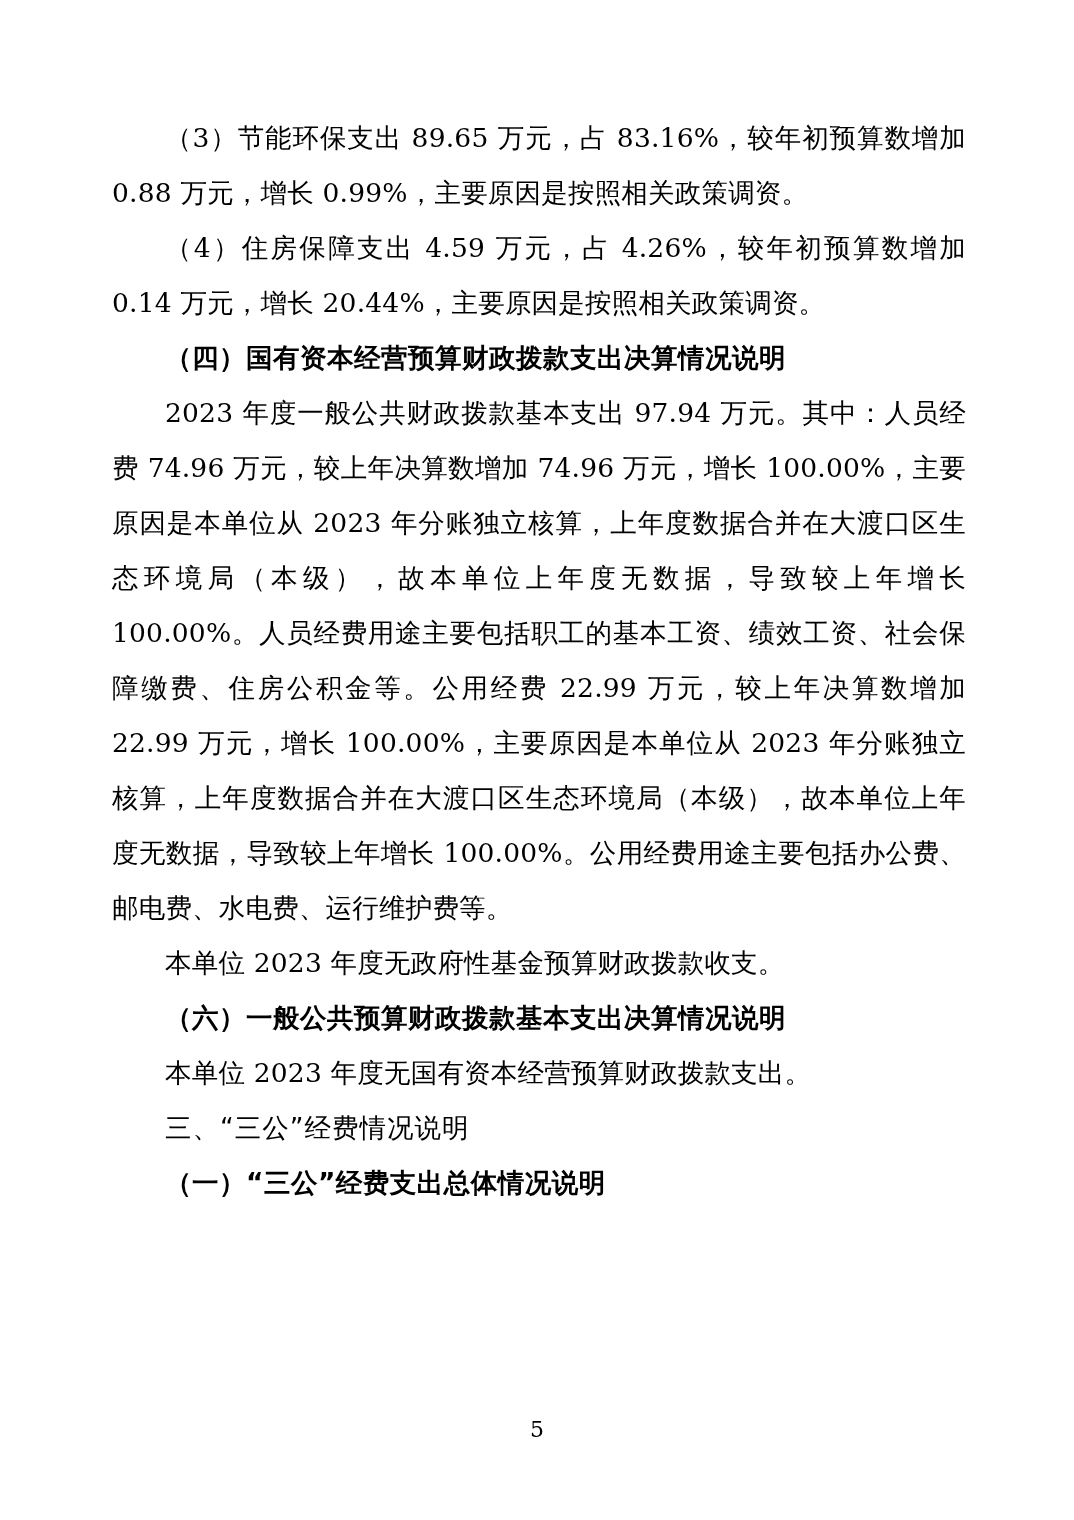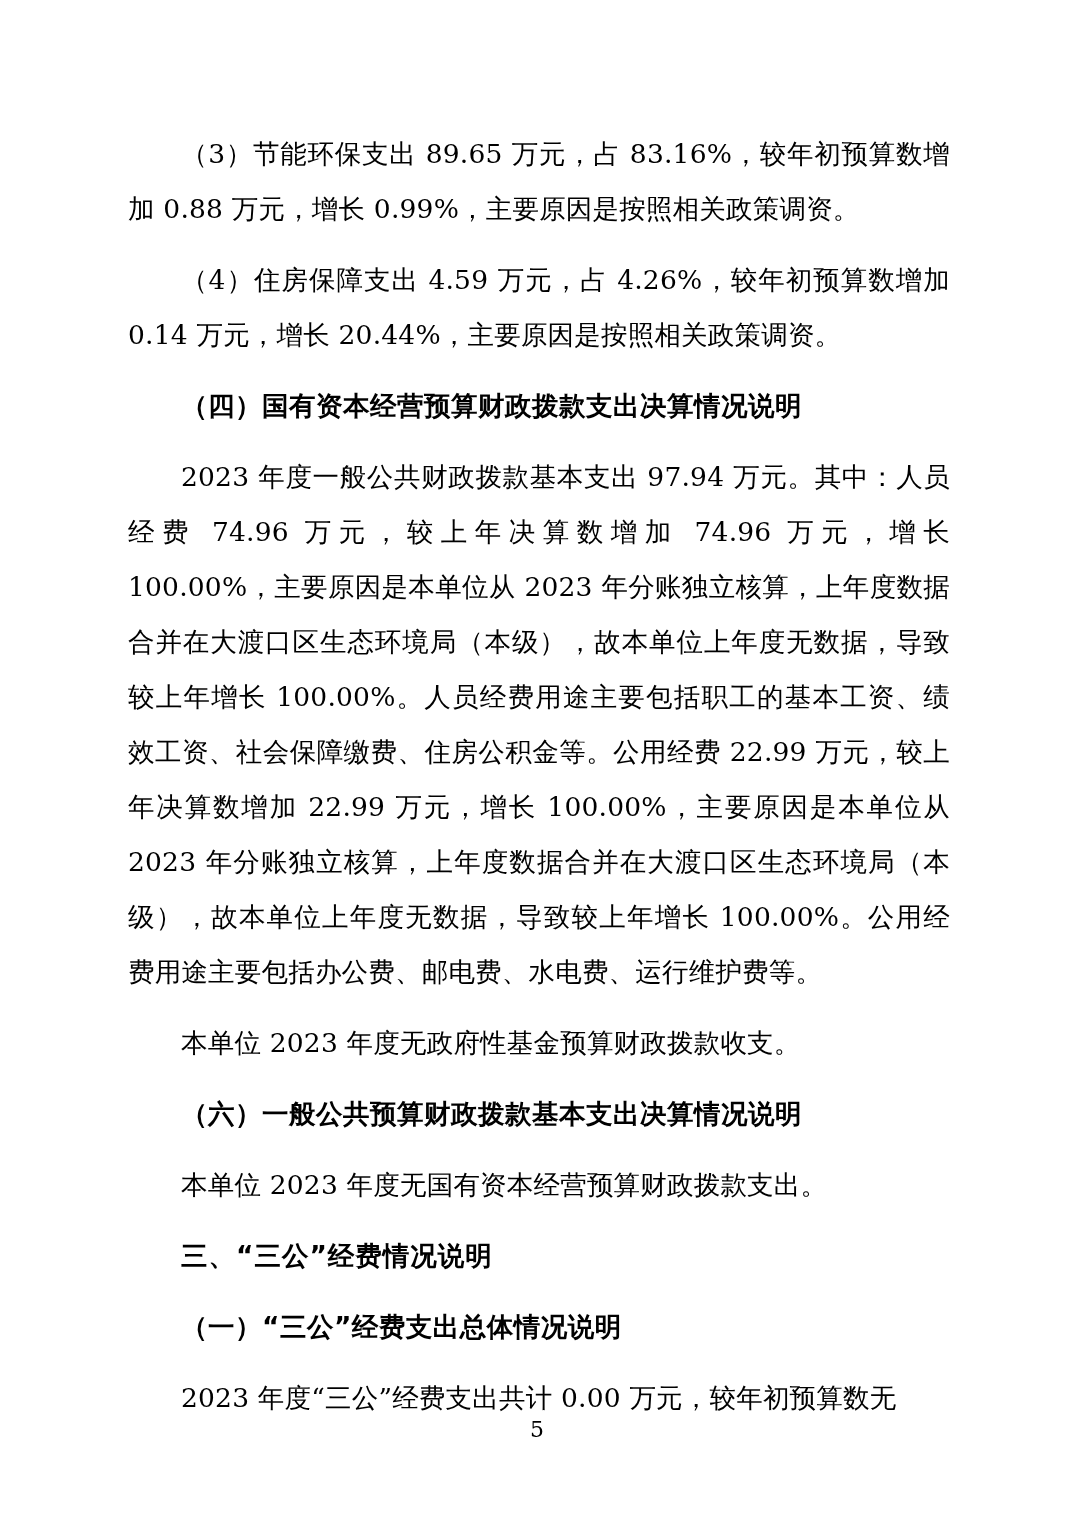--- a/index.html
+++ b/index.html
@@ -22,35 +22,35 @@
     padding: 110px 108px 60px 112px;
   }
   .doc-body {
     font-size: 26.5px;
     line-height: 55px;
     text-align: justify;
     text-justify: inter-ideograph;
     letter-spacing: 0.2px;
   }
   p {
-    margin: 16px;
+    margin: 0;
   }
   .para {
     text-indent: 2em;
     font-family: "DejaVu Serif", "Liberation Serif", serif;
   }
   .heading {
     text-indent: 2em;
     font-weight: bold;
     font-family: "DejaVu Sans", "Liberation Sans", sans-serif;
     letter-spacing: 0.5px;
   }
   .heading-major {
     text-indent: 2em;
-    font-weight: bold;
+    font-weight: normal;
     font-family: "DejaVu Sans", "Liberation Sans", sans-serif;
     letter-spacing: 1px;
   }
   .page-number {
     position: absolute;
     bottom: 78px;
     left: 0;
     width: 1074px;
     text-align: center;
     font-size: 22px;
@@ -76,18 +76,17 @@
     <p class="para">本单位 2023 年度无政府性基金预算财政拨款收支。</p>
 
     <p class="heading">（六）一般公共预算财政拨款基本支出决算情况说明</p>
 
     <p class="para">本单位 2023 年度无国有资本经营预算财政拨款支出。</p>
 
     <p class="heading-major">三、“三公”经费情况说明</p>
 
     <p class="heading">（一）“三公”经费支出总体情况说明</p>
 
-    <p class="para">2023 年度“三公”经费支出共计 0.00 万元，较年初预算数无</p>
 
   </div>
 
   <div class="page-number">5</div>
 </div>
 
 </body></html>

